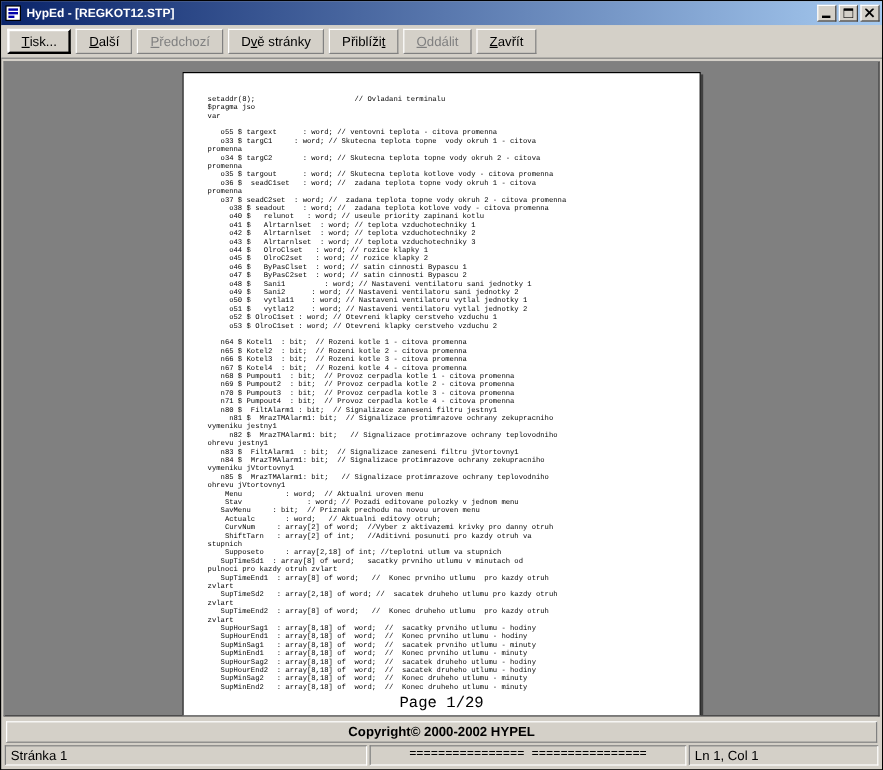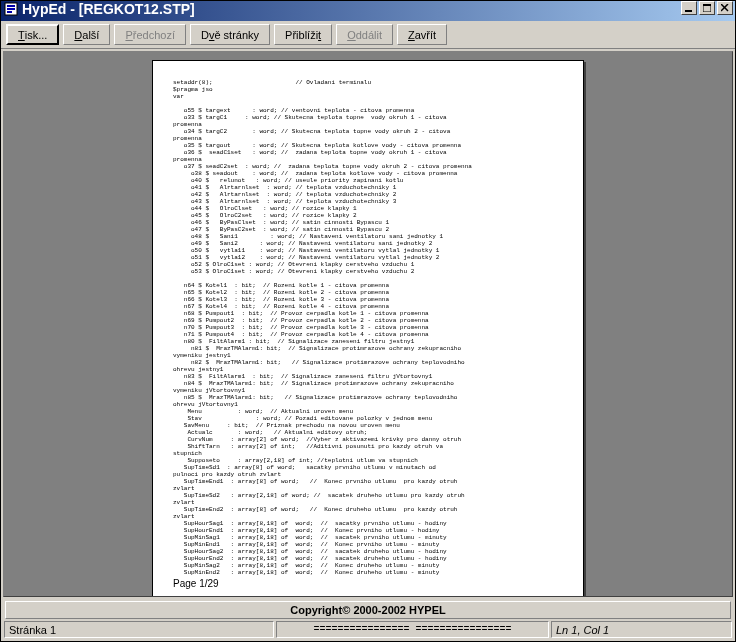--- a/index.html
+++ b/index.html
@@ -1,35 +1,35 @@
 <!DOCTYPE html>
 <html><head>
 <meta charset="utf-8">
 <style>
 * { box-sizing: border-box; margin: 0; padding: 0; }
 body { font-family: Tahoma, sans-serif; font-size: 11px; background: #3a6ea5; width: 736px; height: 642px; overflow: hidden; }
 .window { width: 736px; height: 642px; background: #d4d0c8; border: 1px solid #000; display: flex; flex-direction: column; }
-.titlebar { height: 20px; background: linear-gradient(to right, #0a246a, #a6caf0); color: #fff; display: flex; align-items: flex-start; padding: 0 2px; font-weight: bold; font-size: 14px; }
+.titlebar { height: 20px; background: linear-gradient(to right, #0a246a, #a6caf0); color: #fff; display: flex; align-items: center; padding: 0 2px; font-weight: bold; font-size: 10px; }
 .titlebar-icon { width: 16px; height: 16px; margin-right: 3px; display: inline-flex; align-items: center; justify-content: center; }
 .titlebar-text { flex: 1; }
 .winbtn { width: 16px; height: 14px; background: #d4d0c8; border: 1px solid #fff; border-right-color: #404040; border-bottom-color: #404040; margin-left: 2px; display: flex; align-items: center; justify-content: center; font-family: Arial; font-size: 10px; color: #000; font-weight: bold; cursor: default; }
 .toolbar { padding: 3px 5px; display: flex; gap: 4px; border-bottom: 1px solid #808080; background: #d4d0c8; }
 .tbtn { height: 21px; padding: 0 10px; background: #d4d0c8; border: 1px solid #808080; border-top-color: #fff; border-left-color: #fff; font-size: 11px; display: flex; align-items: center; cursor: default; }
 .tbtn.disabled { color: #808080; }
 .tbtn .ul { text-decoration: underline; }
 .content { flex: 1; background: #808080; padding: 8px; display: flex; justify-content: center; align-items: flex-start; overflow: hidden; border: 1px solid #404040; border-top-color: #808080; border-left-color: #808080; margin: 2px; }
 .page { width: 432px; height: 549px; background: #fff; border: 1px solid #000; box-shadow: 2px 2px 0 #404040; padding: 18px 20px 8px 20px; overflow: hidden; }
 .page pre { font-family: 'Courier New', monospace; font-size: 6px; line-height: 7px; white-space: pre; color: #000; }
-.pagenum { font-family: Liberation Sans, sans-serif; font-size: 10px; margin-top: 2px; }
+.pagenum { text-align: center; font-family: Liberation Mono, monospace; font-size: 13px; margin-top: 2px; }
 .copyright { text-align: center; font-size: 11px; padding: 2px; border: 1px solid #808080; border-top-color: #fff; border-left-color: #fff; margin: 2px 4px; background: #d4d0c8; font-weight: bold; }
 .statusbar { display: flex; height: 20px; padding: 0 3px 3px 3px; gap: 2px; }
 .statuscell { border: 1px solid #808080; border-right-color: #fff; border-bottom-color: #fff; padding: 1px 4px; font-size: 11px; display: flex; align-items: center; }
-.sc1 { width: 270px; }
+.sc1 { width: 302px; }
 .sc2 { flex: 1; justify-content: center; letter-spacing: 0; font-family: 'Courier New'; font-size: 10px; }
-.sc3 { width: 181px; font-style: italic; }
+.sc3 { width: 158px; }
 </style>
 </head>
 <body>
 
 <div class="window">
   <div class="titlebar">
     <span class="titlebar-icon">
       <svg width="14" height="14">
           <rect x="1" y="1" width="12" height="12" fill="#fff" stroke="#000"></rect>
           <rect x="3" y="3" width="8" height="2" fill="#00a"></rect>

